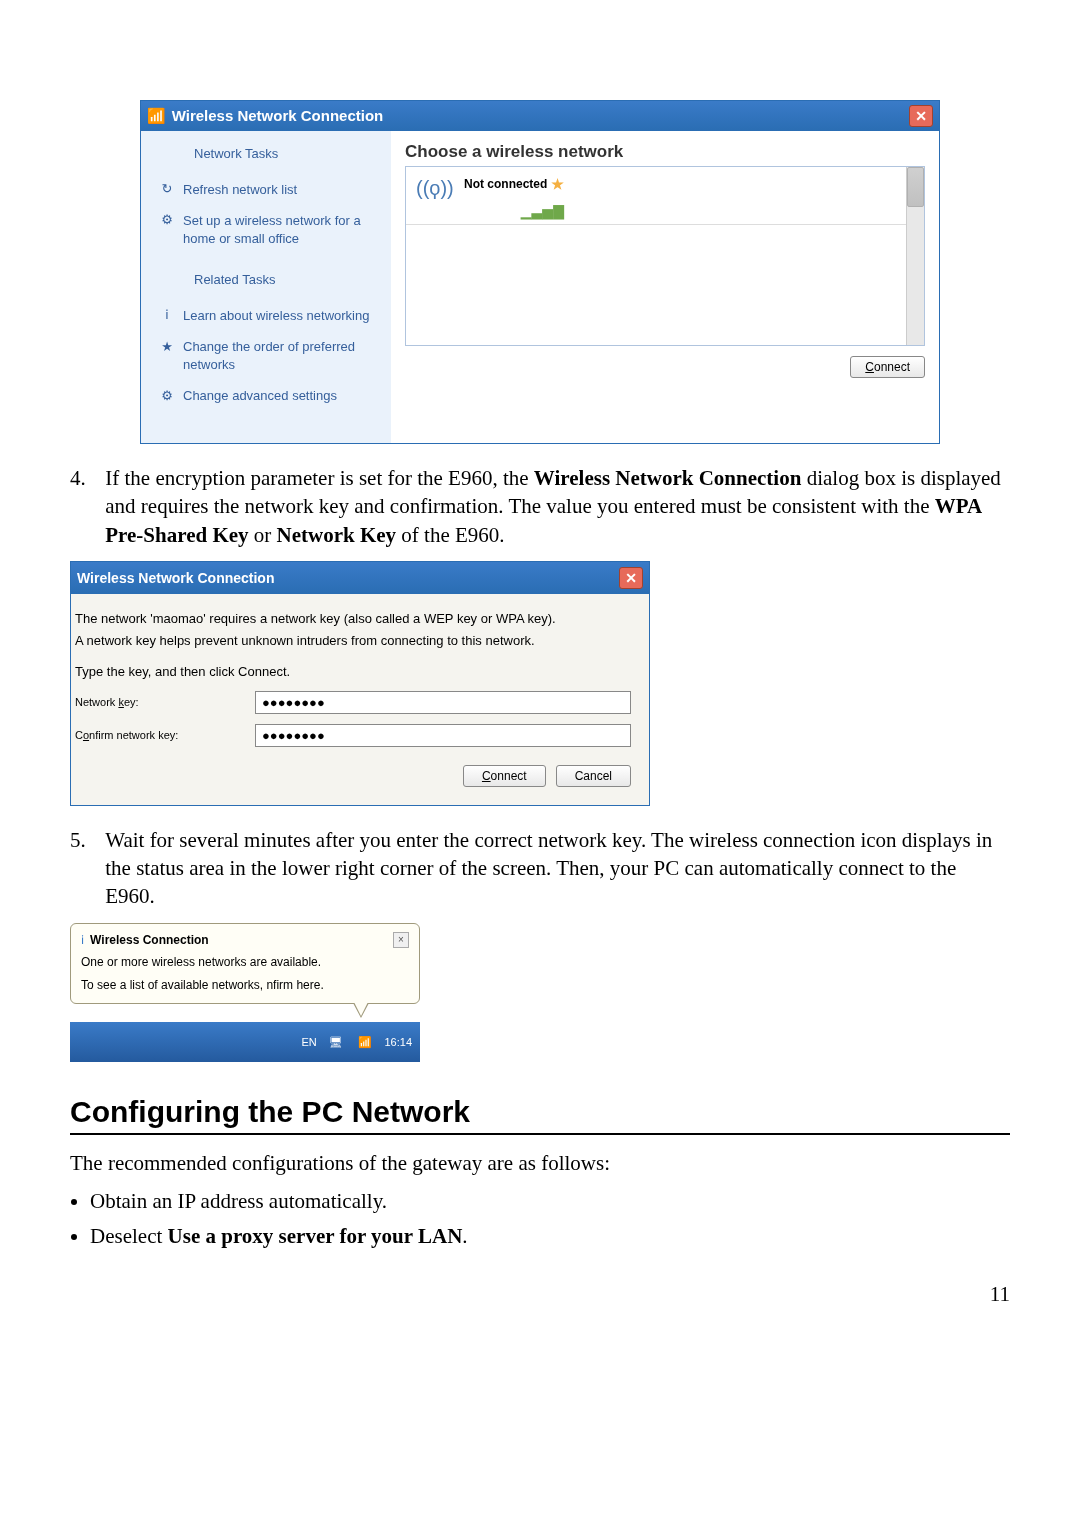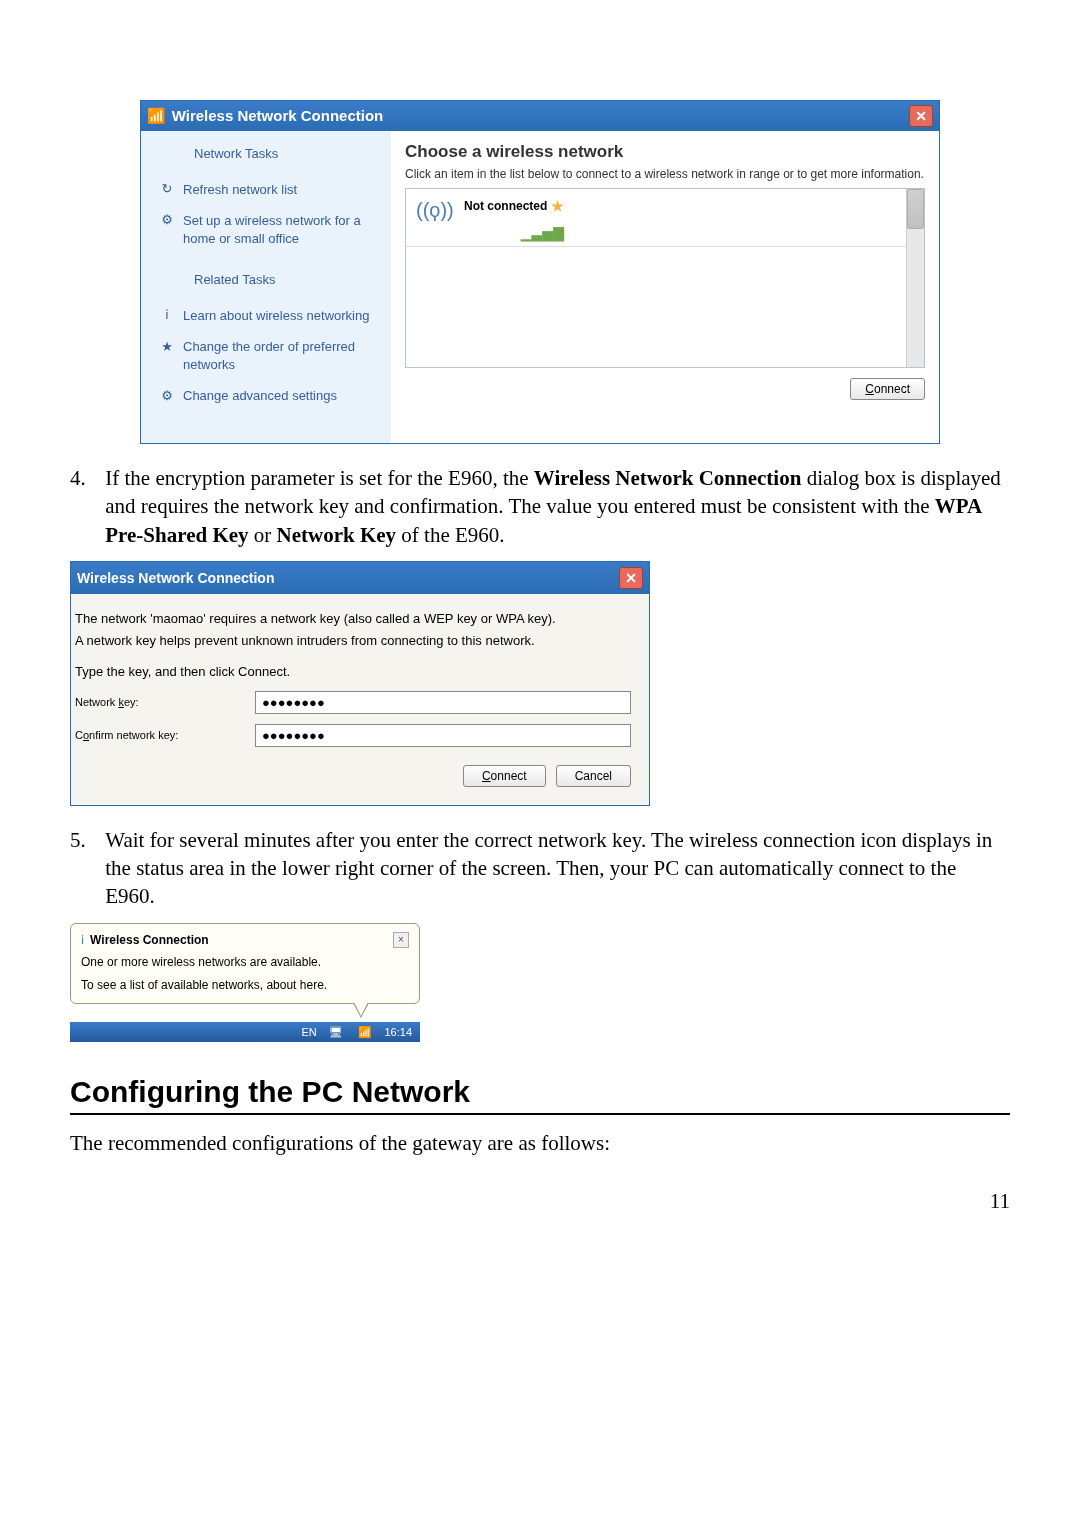--- a/index.html
+++ b/index.html
@@ -205,21 +205,21 @@
     position: absolute;
     bottom: -13px; right: 51px;
     width: 0; height: 0;
     border-left: 7px solid transparent;
     border-right: 7px solid transparent;
     border-top: 14px solid #fffef6;
     z-index: 1;
   }
   .taskbar {
     background: linear-gradient(#3a7bc8,#245a9e);
-    height: 20px;
+    height: 40px;
     display: flex;
     align-items: center;
     justify-content: flex-end;
     padding: 0 8px;
     gap: 8px;
     color: #fff;
     font-size: 11px;
     margin-top: 18px;
   }
   .taskbar span.sep { padding: 0 4px; }
@@ -276,21 +276,20 @@
           <span>Change the order of preferred networks</span>
         </div>
         <div class="task-item">
           <span class="task-icon">⚙</span>
           <span>Change advanced settings</span>
         </div>
       </div>
     </div>
     <div class="main-pane">
       <h2>Choose a wireless network</h2>
-      <div class="subtext">Click an item in the list below to connect to a wireless network in range or to get more information.</div>
       <div class="net-list">
         <div style="flex:1">
           <div class="net-item">
             <div class="ant-icon">((ϙ))</div>
             <div class="net-status">
               <div class="st">
                 <span>Not connected</span>
                 <span class="star-icon">★</span>
               </div>
               <div class="signal-icon">▁▃▅▇</div>
@@ -348,30 +347,36 @@
   <div class="balloon">
     <div class="hdr">
       <div class="left">
         <span style="color:#3a7bc8">ℹ</span>
         <b>Wireless Connection</b>
       </div>
       <div class="x">×</div>
     </div>
     <div class="body">
       <div>One or more wireless networks are available.</div>
-      <div style="margin-top:6px">To see a list of available networks, about here.</div>
+      <div style="margin-top:6px">To see a list of available networks, nfirm here.</div>
     </div>
   </div>
   <div class="taskbar">
     <span>EN</span>
     <span class="sep">🖥</span>
     <span class="sep">📶</span>
     <span>16:14</span>
   </div>
 </div>
 
 <h1 class="section">Configuring the PC Network</h1>
 
 <div class="body-text">
   <p>The recommended configurations of the gateway are as follows:</p>
+  <ul>
+    <li>Obtain an IP address automatically.</li>
+    <li>
+      <span>Deselect </span><b>Use a proxy server for your LAN</b><span>.</span>
+    </li>
+  </ul>
 </div>
 
 <div class="page-num">11</div>
 
 </body></html>

